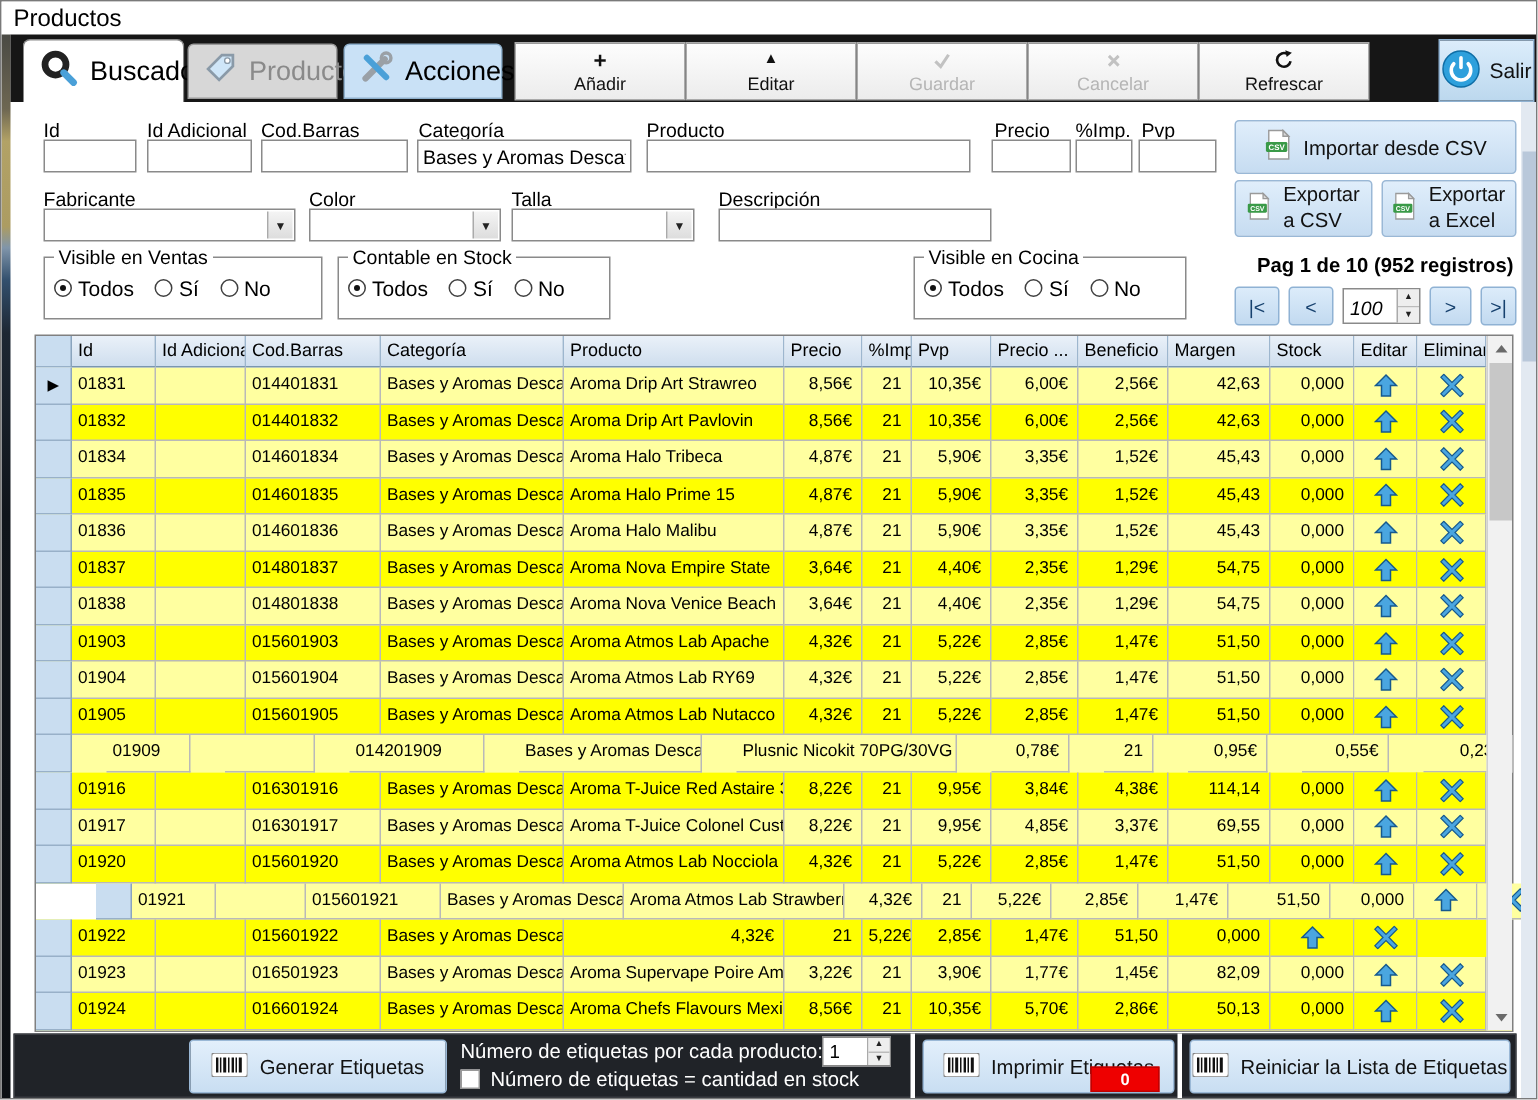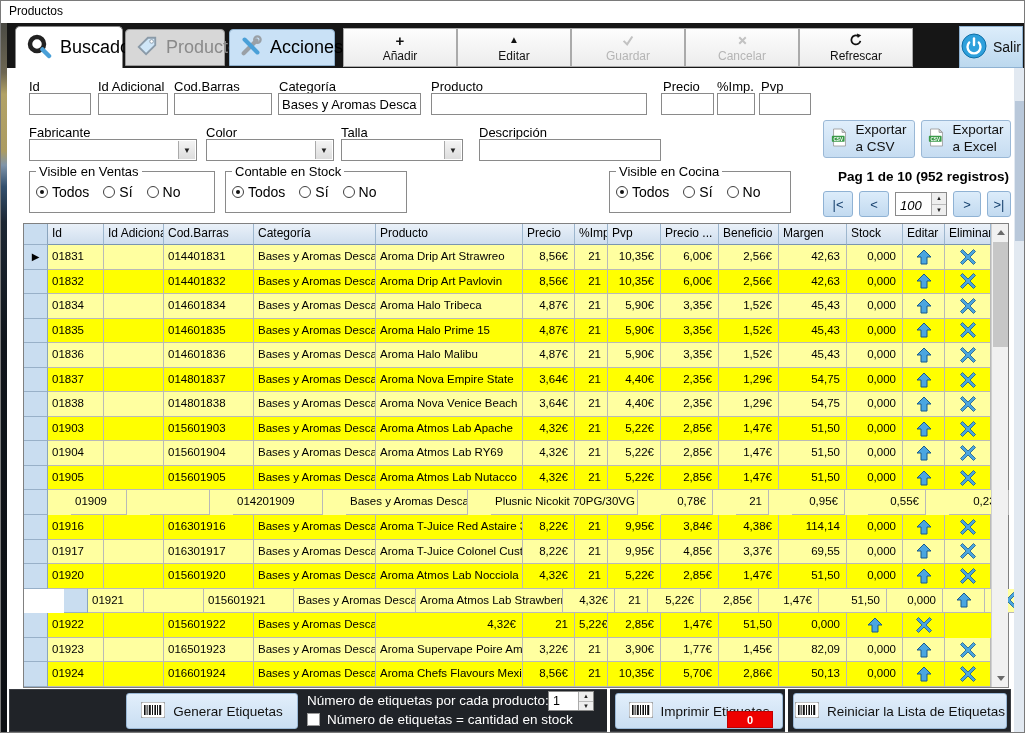--- a/index.html
+++ b/index.html
@@ -1,21 +1,21 @@
 <!DOCTYPE html>
 <html><head>
 <meta charset="utf-8">
 <style>
   html,body{margin:0;padding:0;background:#d8d8d8;}
   *{box-sizing:border-box;font-family:"Liberation Sans",sans-serif;}
   #app{position:relative;width:1025px;height:733px;background:#fff;border:1px solid #7a7a7a;overflow:hidden;}
 
   
   .titlebar{position:absolute;left:0;top:0;width:100%;height:22px;background:#fff;}
-  .titlebar span{position:absolute;left:8px;top:3px;font-size:12px;color:#000;}
+  .titlebar span{position:absolute;left:8px;top:3px;font-size:16px;color:#000;}
 
   
   .leftstrip{position:absolute;left:0;top:22px;width:6px;height:711px;
     background:linear-gradient(#4a4a44 0%,#6e6752 7%,#b2a266 10%,#ac9c62 18%,#8095aa 20%,#33506e 23%,#1d2733 28%,#10151b 45%,#0c0f13 100%);}
 
   
   .tabstrip{position:absolute;left:6px;top:22px;width:1019px;height:45px;background:#161616;}
   .tab{position:absolute;display:flex;align-items:center;gap:8px;padding:0 10px;cursor:default;}
   .tab .tlabel{font-size:18px;}
   .tab-active{left:14px;top:25px;width:108px;height:42px;background:#fff;border:1px solid #888;border-bottom:none;border-radius:5px 5px 0 0;}
@@ -196,20 +196,31 @@
   <input class="finput" style="left: 277px; top: 92px; width: 143px;" value="Bases y Aromas Descata">
   <span class="flabel" style="left:430px;top:78px">Producto</span>
   <input class="finput" style="left: 430px; top: 92px; width: 216px;" value="">
   <span class="flabel" style="left:662px;top:78px">Precio</span>
   <input class="finput" style="left: 660px; top: 92px; width: 53px;" value="">
   <span class="flabel" style="left:716px;top:78px">%Imp.</span>
   <input class="finput" style="left: 716px; top: 92px; width: 38px;" value="">
   <span class="flabel" style="left:760px;top:78px">Pvp</span>
   <input class="finput" style="left: 758px; top: 92px; width: 52px;" value="">
 
+  <div class="bluebtn" style="left:822px;top:79px;width:188px;height:36px">
+    <span>
+      <svg width="19" height="21" viewBox="0 0 20 22">
+          <path d="M3 1 H13 L17 5 V21 H3 Z" fill="#fff" stroke="#9a9a9a"></path>
+          <path d="M13 1 L13 5 H17 Z" fill="#d8d8d8" stroke="#9a9a9a"></path>
+          <rect x="1" y="9" width="15" height="7" rx="1" fill="#3a9a48"></rect>
+          <text x="8.5" y="14.6" font-size="5.5" fill="#fff" text-anchor="middle" font-weight="bold">CSV</text>
+        </svg>
+    </span>
+    <span>Importar desde CSV</span>
+  </div>
   <div class="bluebtn" style="left:822px;top:119px;width:92px;height:38px">
     <span>
       <svg width="17" height="19" viewBox="0 0 20 22">
           <path d="M3 1 H13 L17 5 V21 H3 Z" fill="#fff" stroke="#9a9a9a"></path>
           <path d="M13 1 L13 5 H17 Z" fill="#d8d8d8" stroke="#9a9a9a"></path>
           <rect x="1" y="9" width="15" height="7" rx="1" fill="#3a9a48"></rect>
           <text x="8.5" y="14.6" font-size="5.5" fill="#fff" text-anchor="middle" font-weight="bold">CSV</text>
         </svg>
     </span>
     <span class="two"><span>Exportar</span><br><span>a CSV</span></span>

